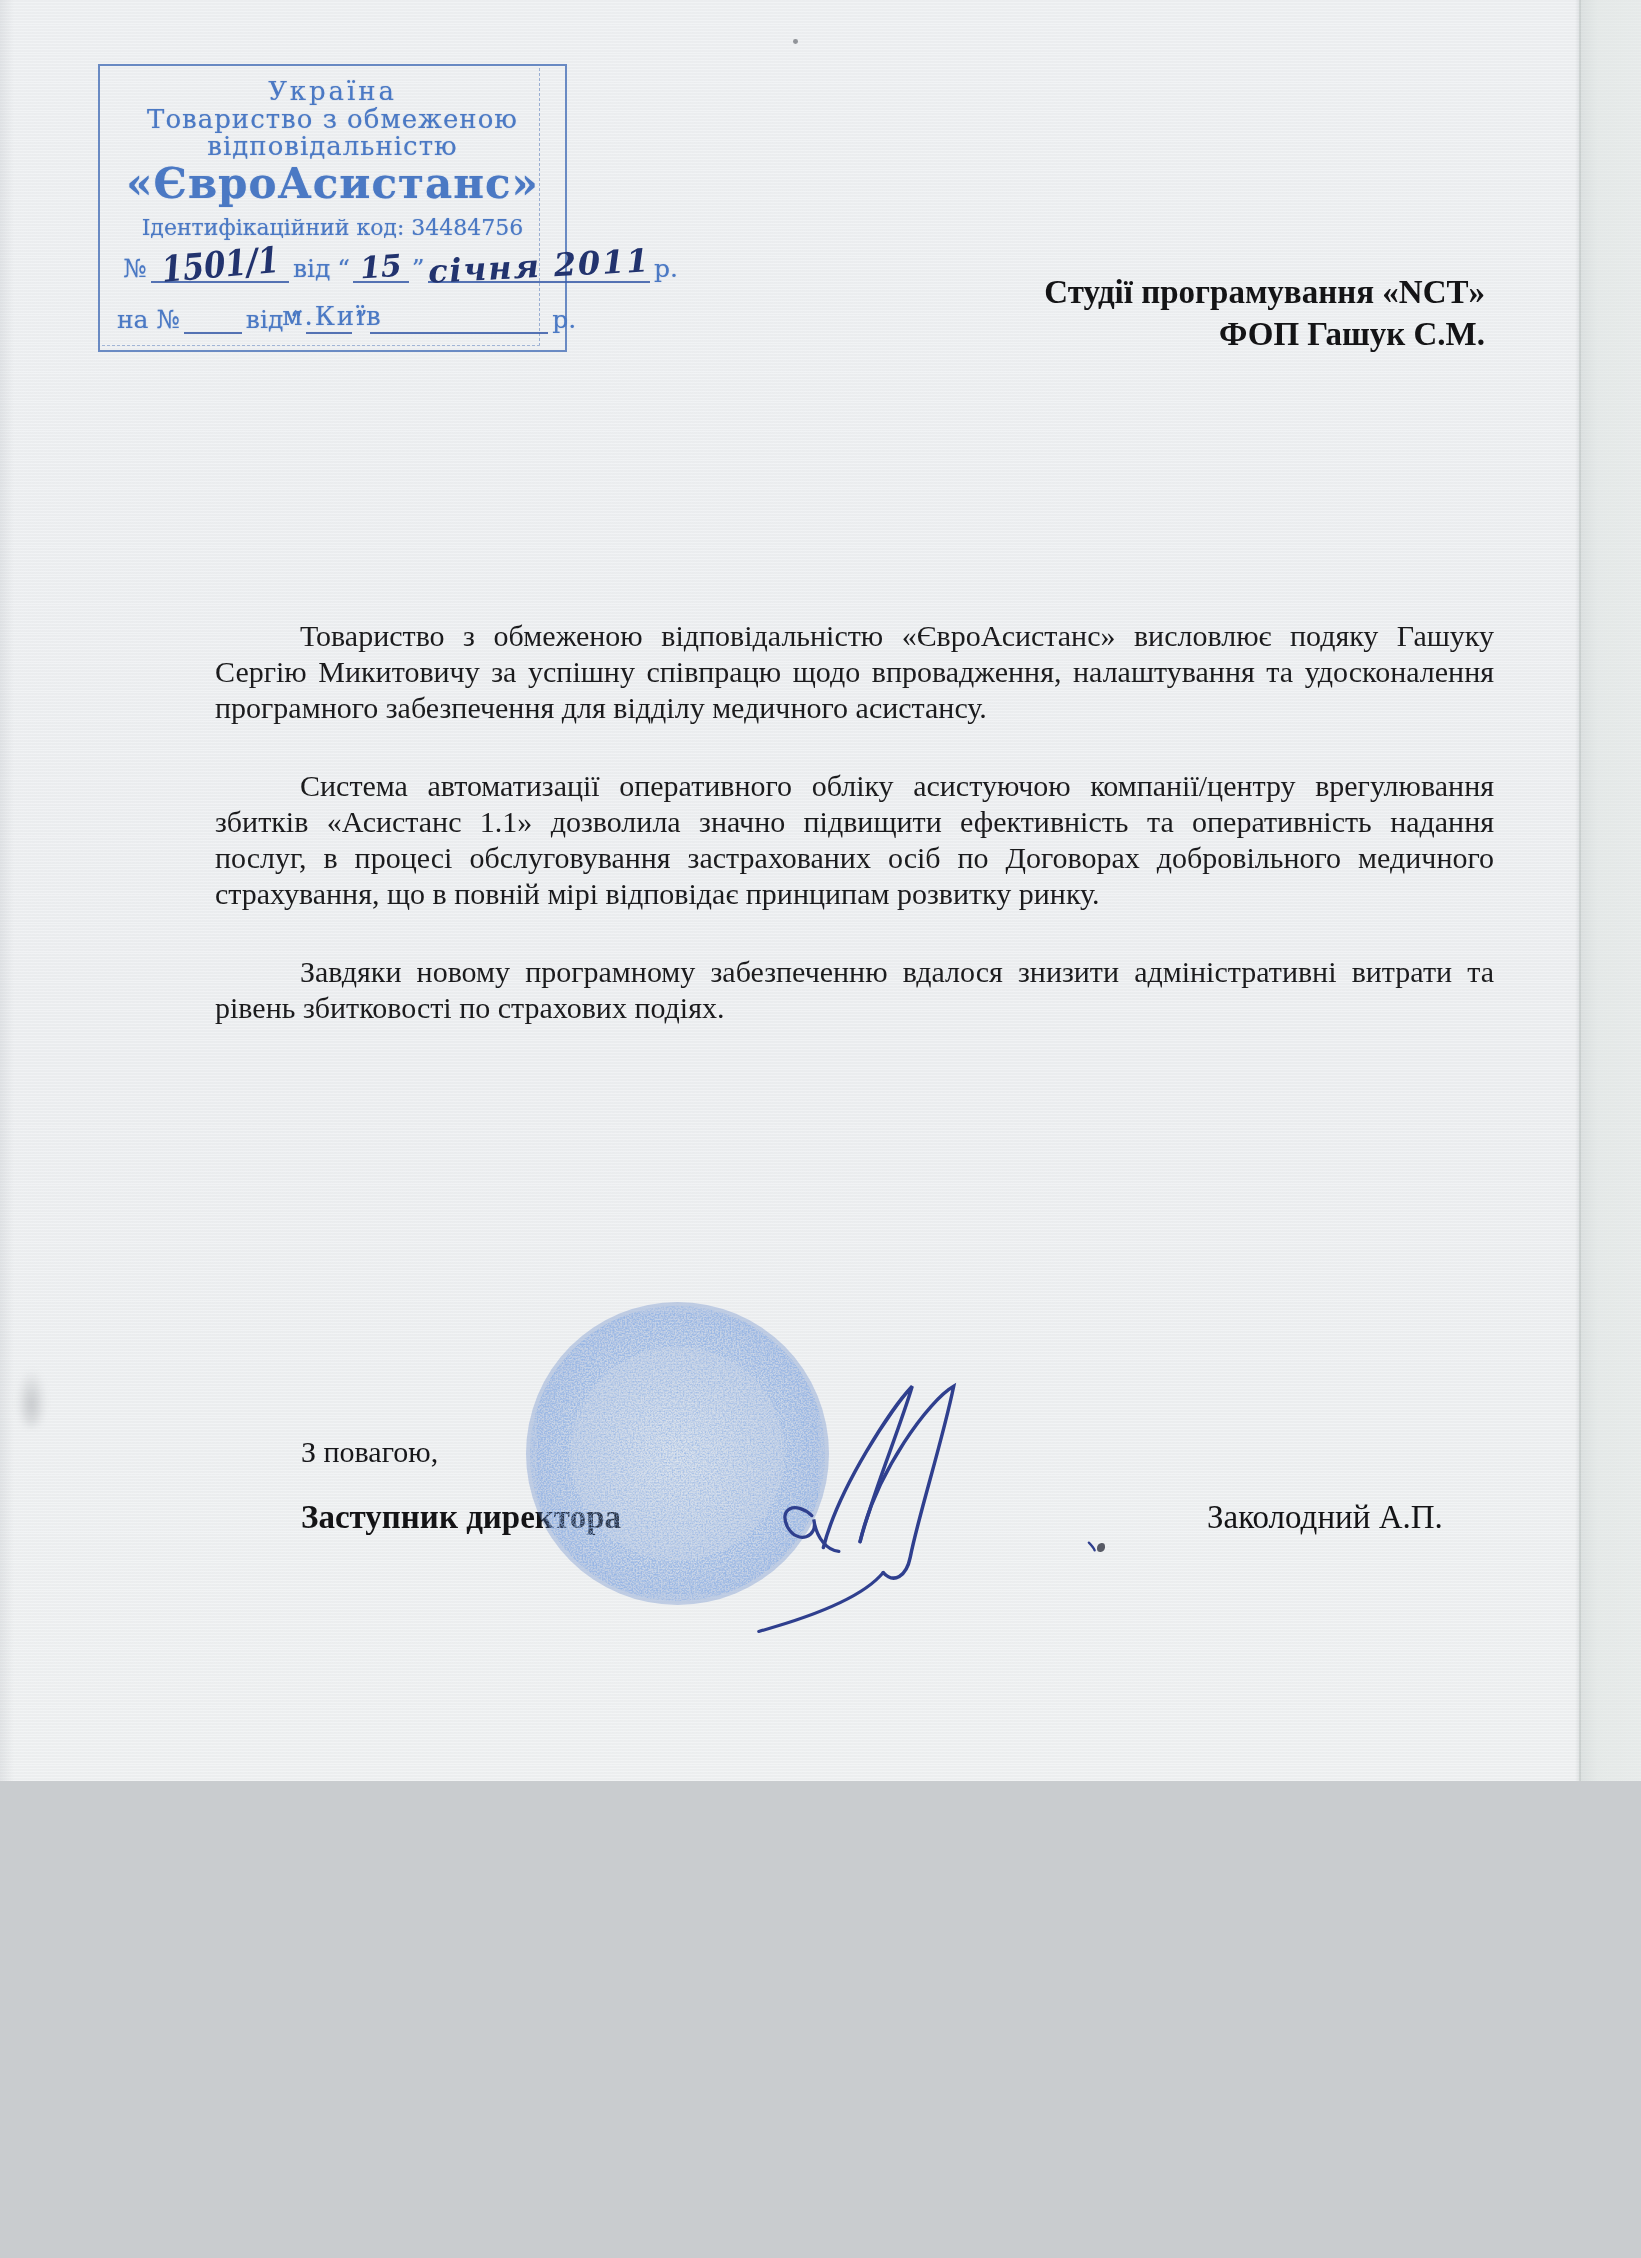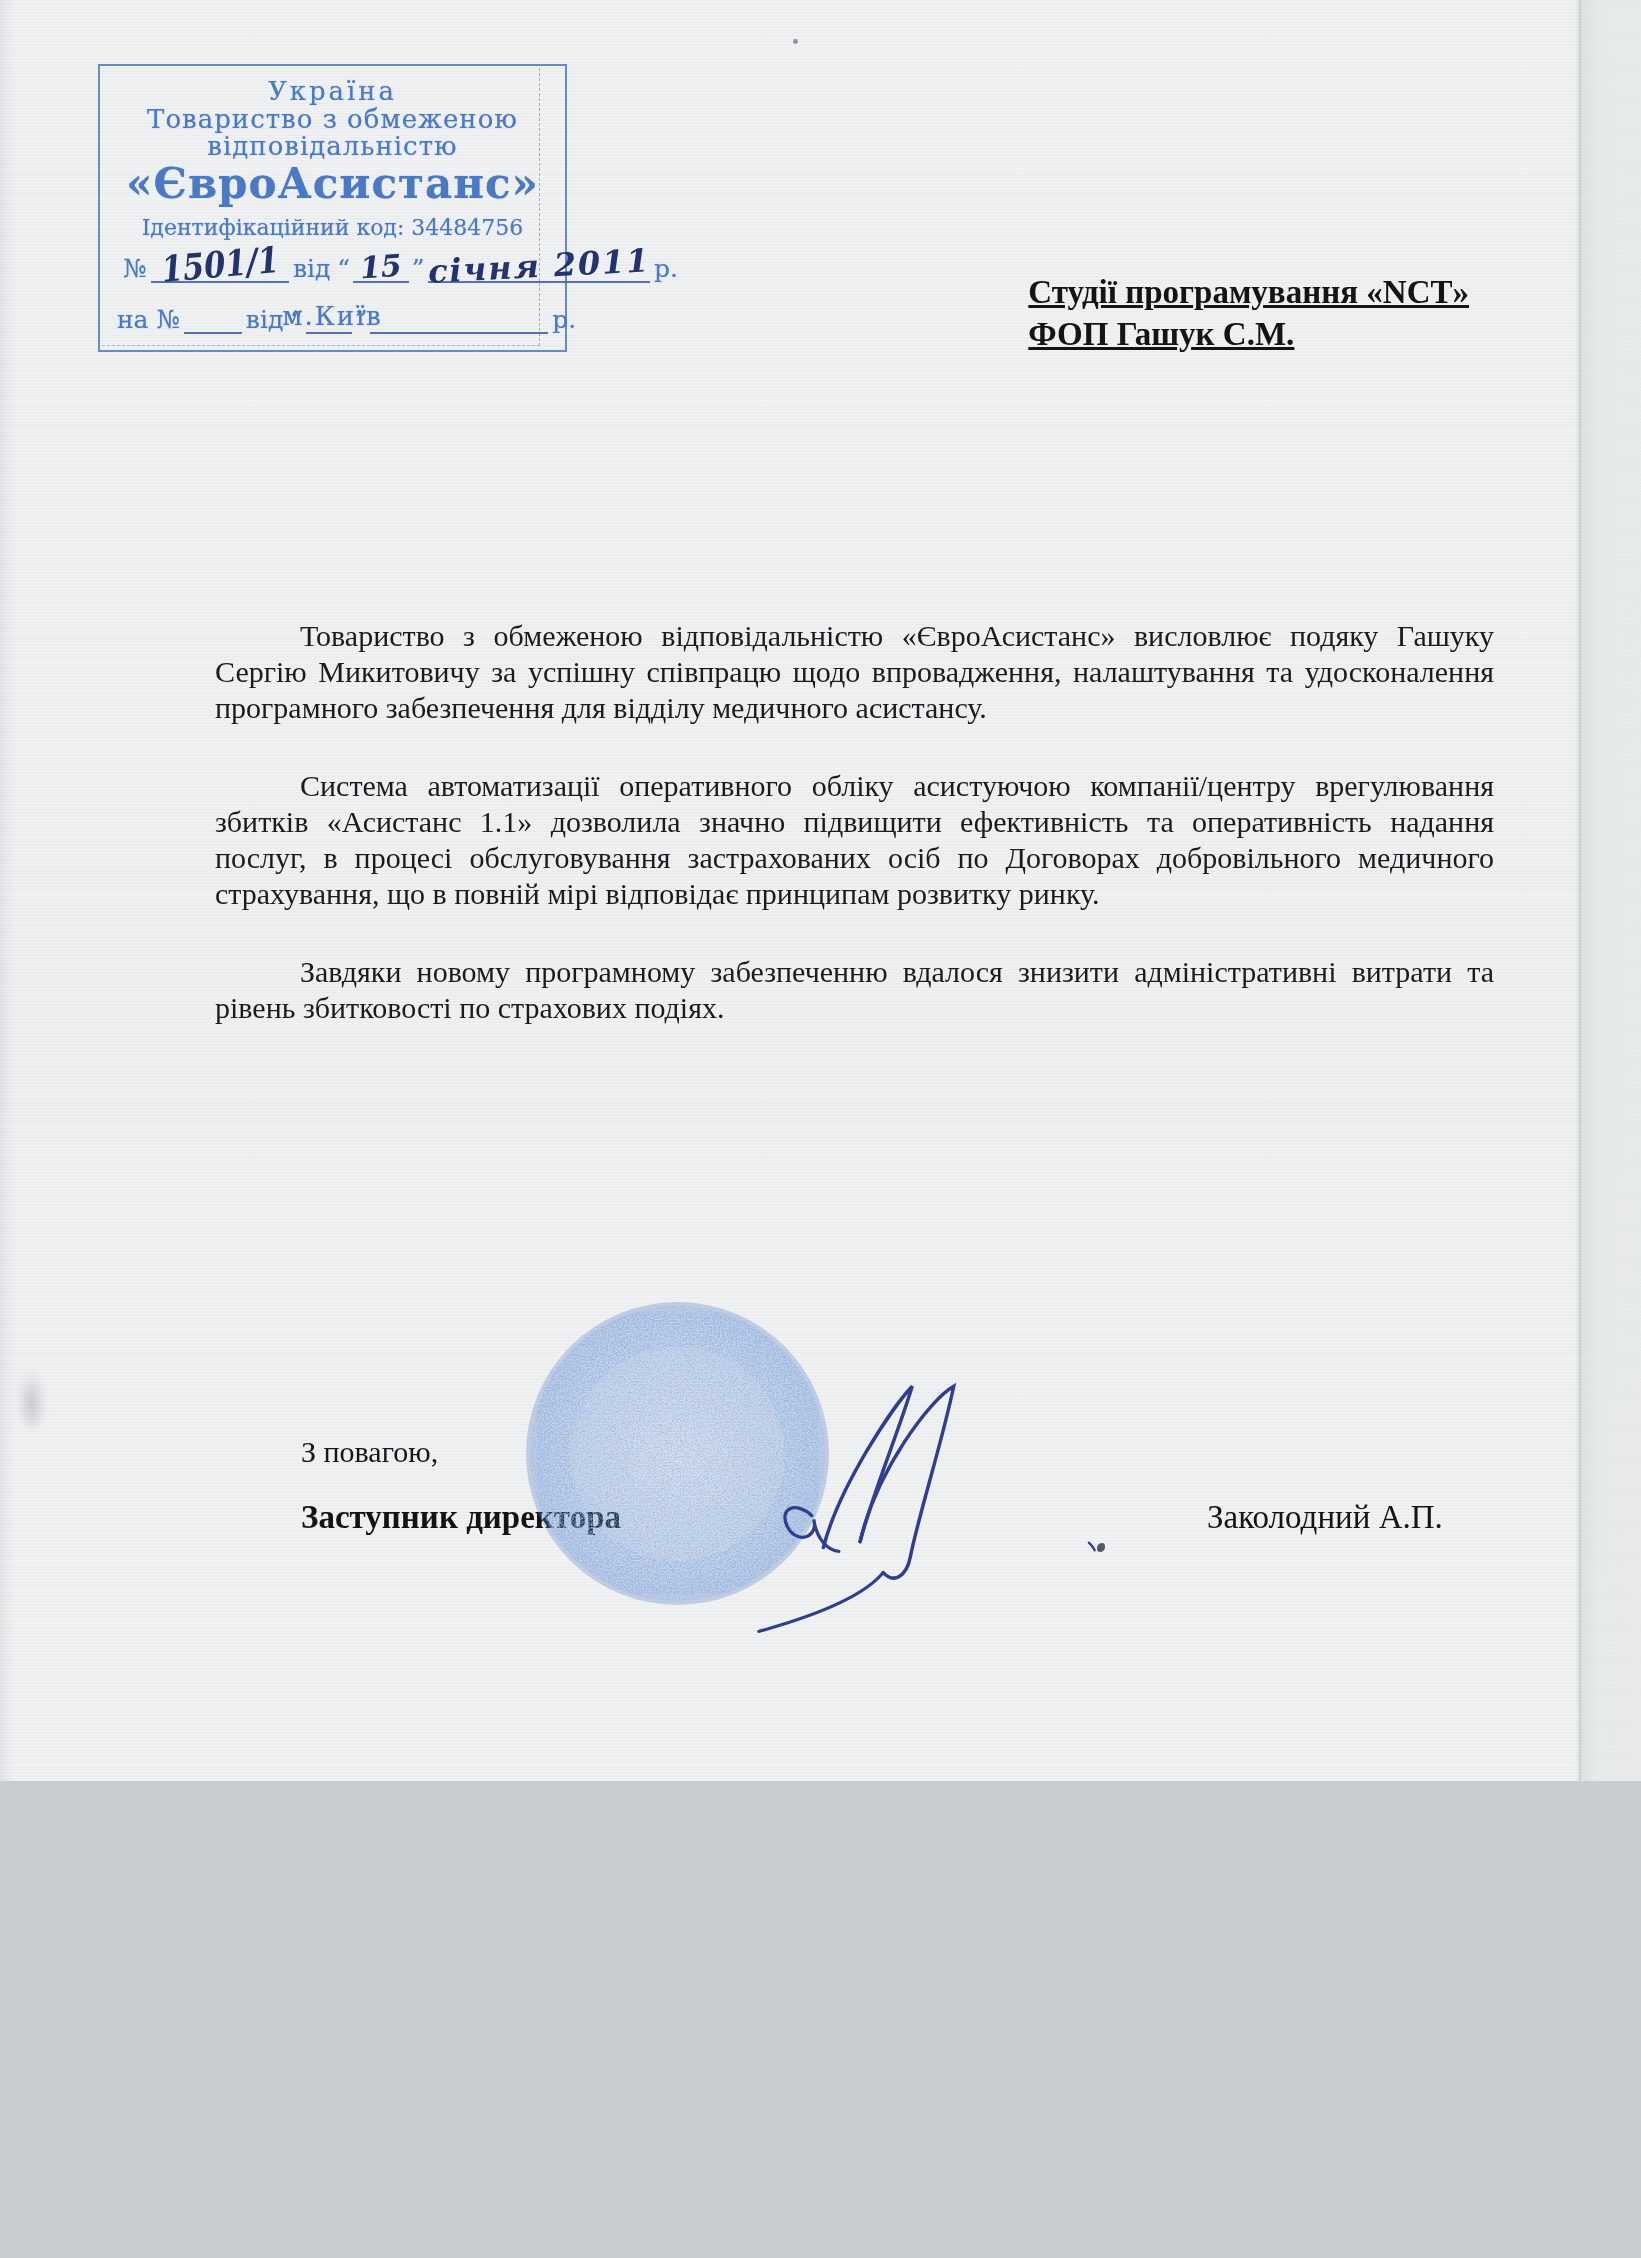--- a/index.html
+++ b/index.html
@@ -55,22 +55,22 @@
   .u-b2{min-width:46px;}
   .u-b3{min-width:178px;}
   .hw{display:inline-block;font-style:italic;font-weight:bold;color:#22336e;text-shadow:none;}
   .hw-no{font-size:36px;transform:rotate(-5deg) scaleX(.85);margin-bottom:-3.9px;}
   .hw-day{font-size:30px;transform:rotate(-4deg);margin-bottom:-1.9px;}
   .hw-month{font-size:32px;transform:rotate(-3deg);margin-bottom:-3.9px;letter-spacing:1.9px;}
   .s-lbl{margin:0 3.9px;}
   .s-q{margin:0 2.9px;}
 
   
-  .recipient{position:absolute;right:172px;top:271px;
-    font-weight:bold;font-size:33px;line-height:42px;color:#141416;text-decoration:underline;}
+  .recipient{position:absolute;right:156px;top:271px;text-align:right;
+    font-weight:bold;font-size:33px;line-height:42px;color:#141416;}
 
   
   .body-text{position:absolute;left:215px;top:618px;width:1279px;
     font-size:30px;line-height:36px;color:#1b1b1d;text-align:justify;}
   .body-text p{margin:0 0 42px 0;text-indent:85px;}
 
   
   .salutation{position:absolute;left:301px;top:1435px;font-size:30px;color:#17171a;}
   .signer-position{position:absolute;left:301px;top:1499px;font-weight:bold;font-size:33px;color:#141416;z-index:1;}
   .signer-name{position:absolute;left:1207px;top:1499px;font-weight:normal;font-size:33px;color:#141416;}

